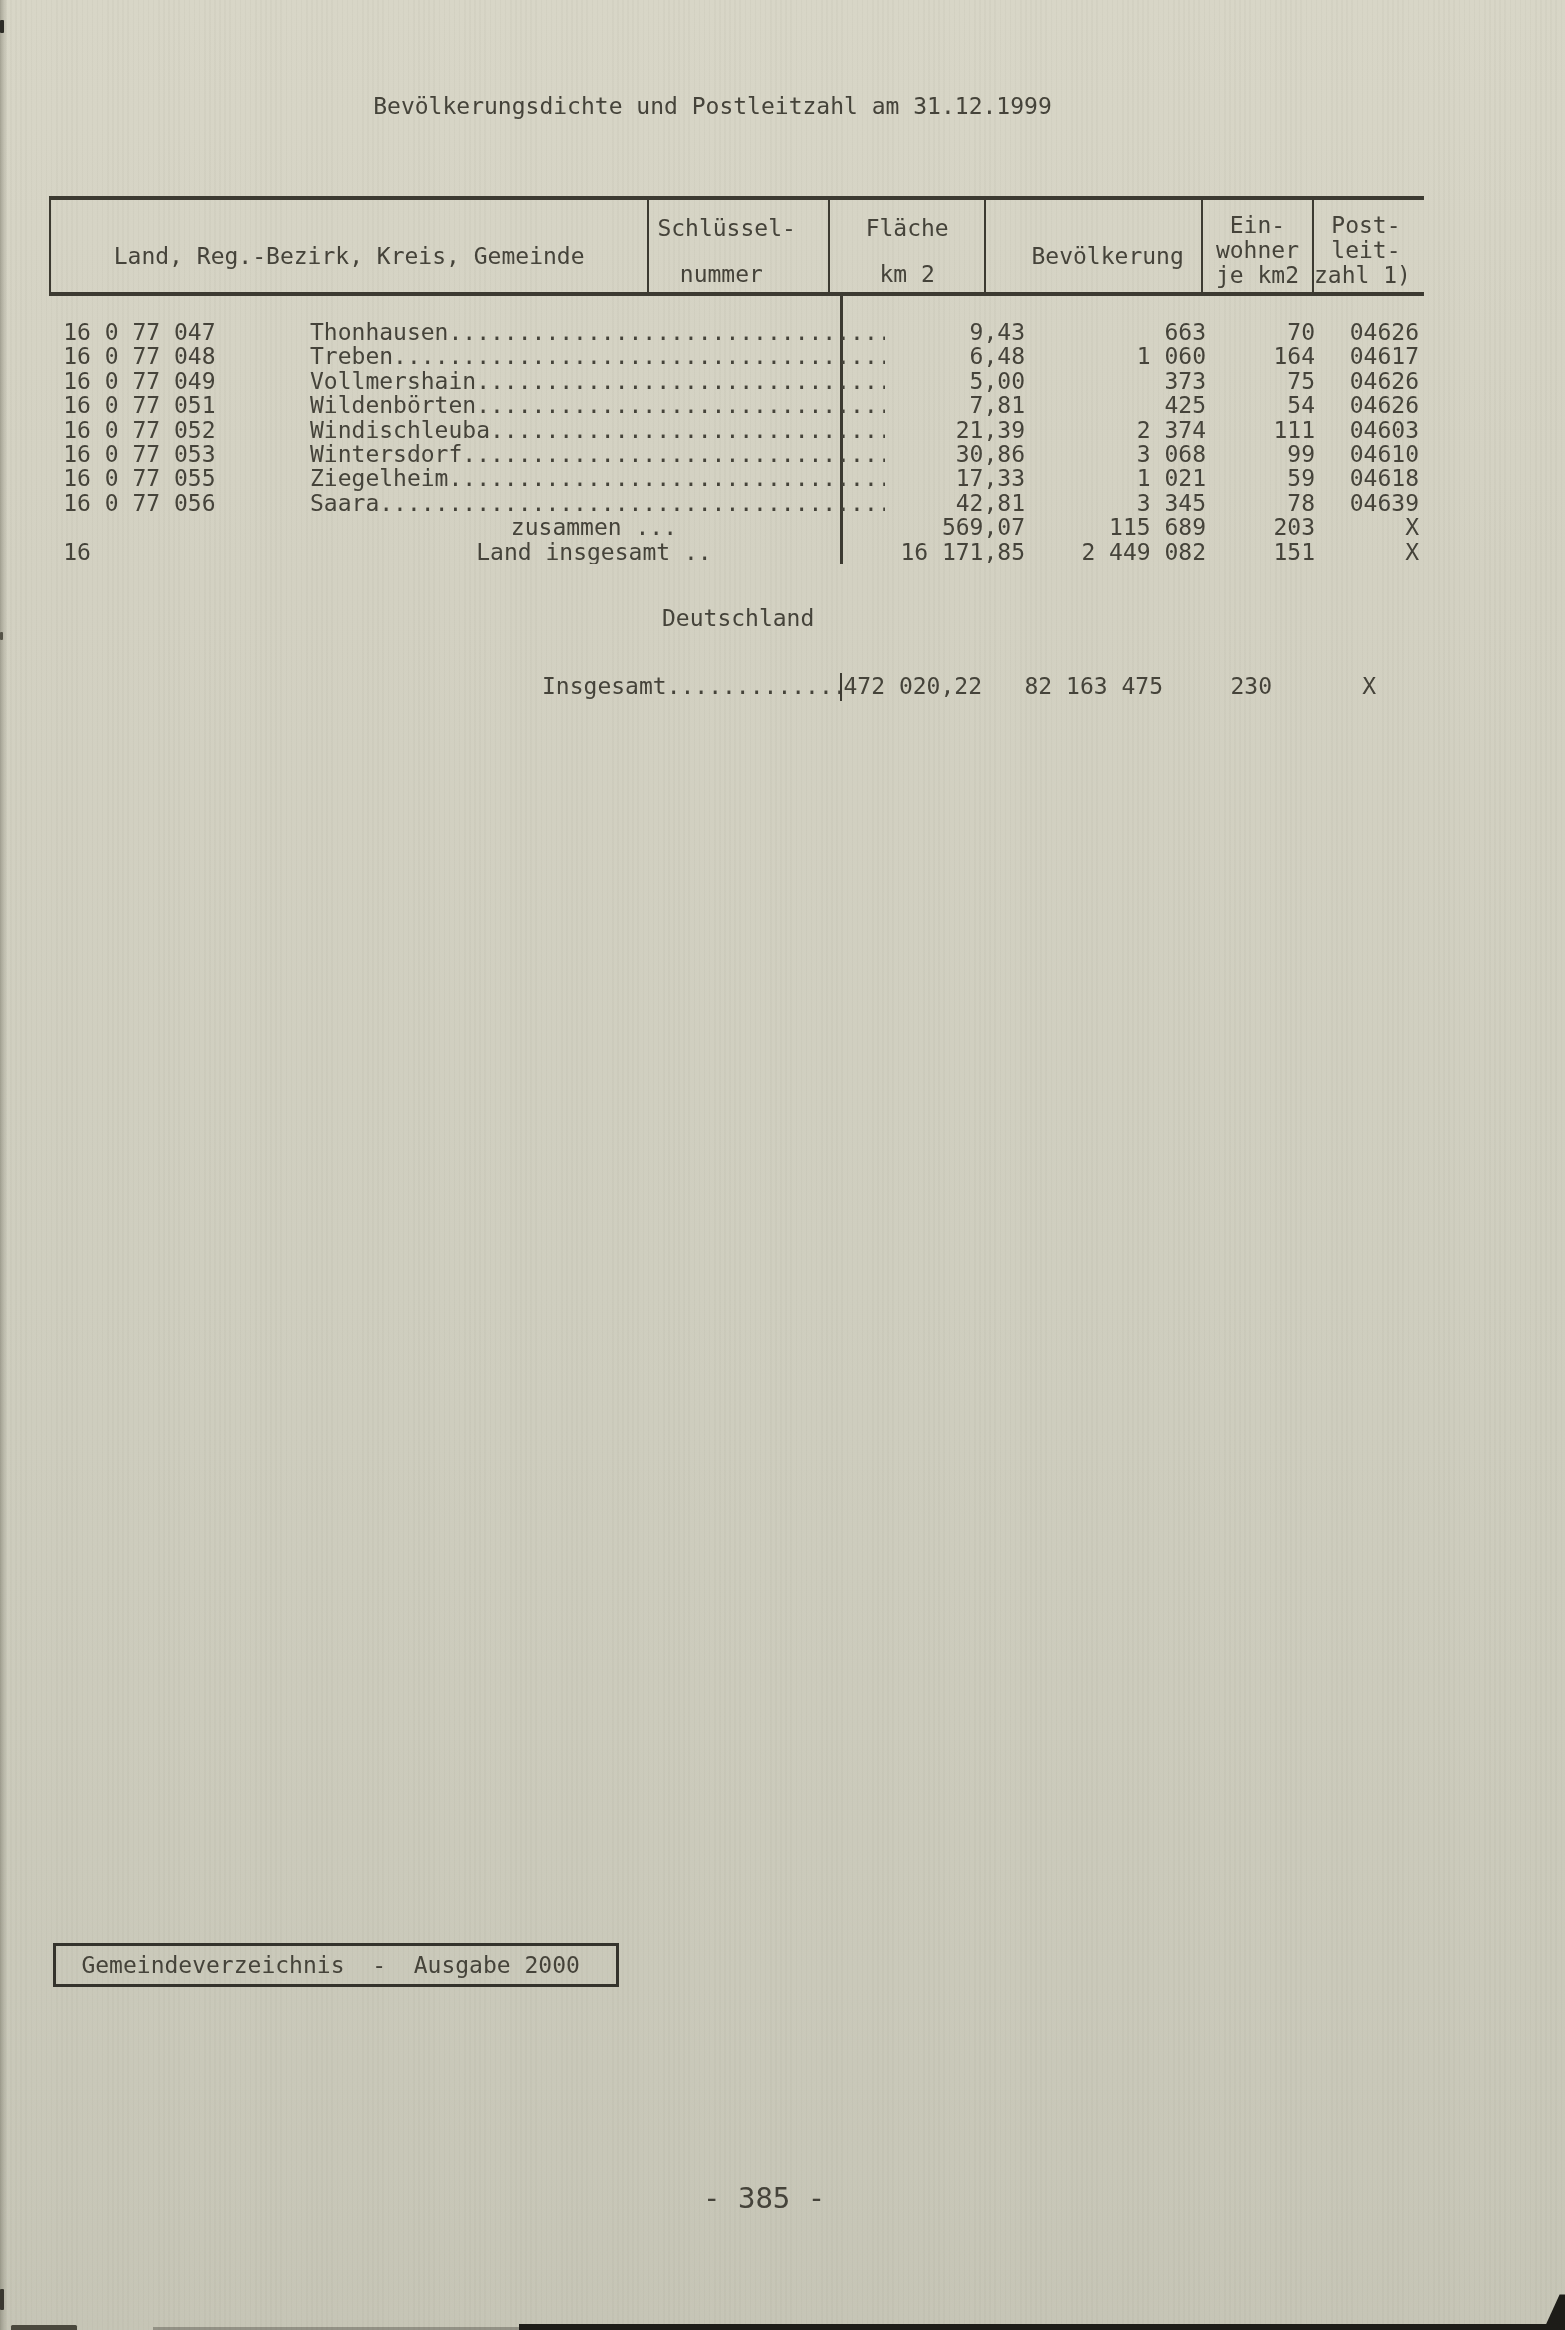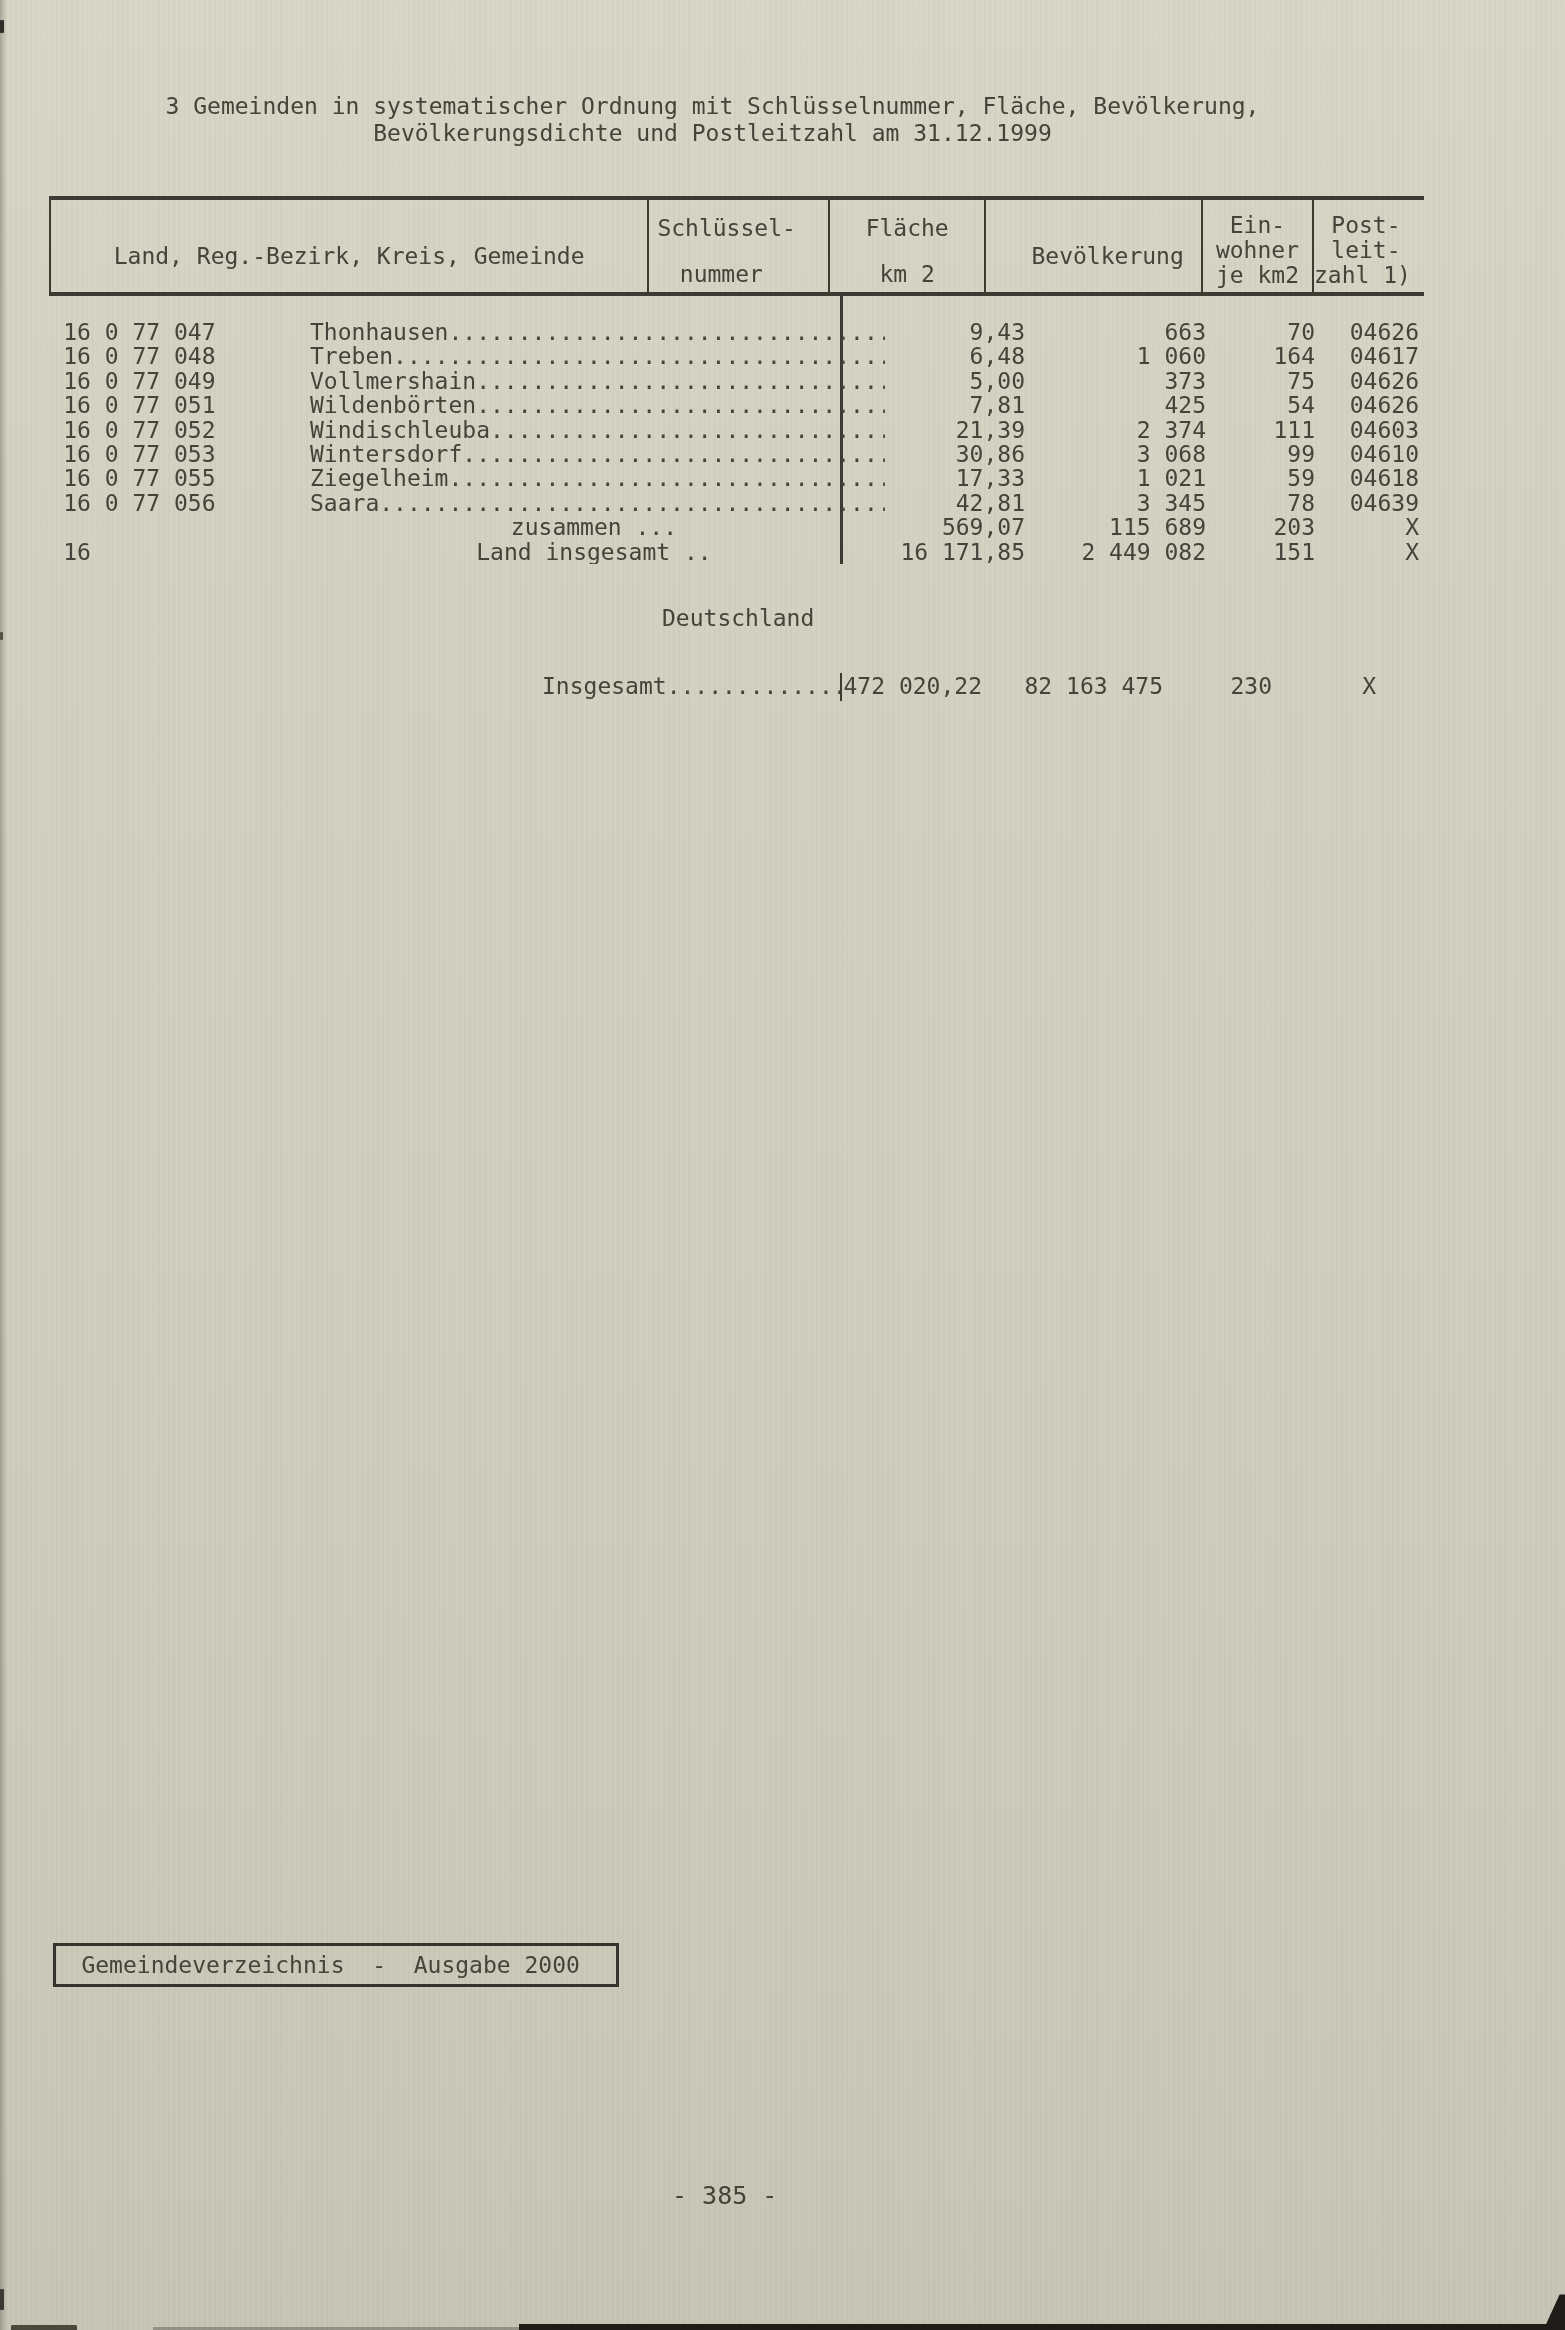--- a/index.html
+++ b/index.html
@@ -48,38 +48,37 @@
   .irow{position:absolute;left:542px;top:673px;display:flex;height:27.5px;line-height:27.5px;font-size:23px;}
   .ilabel{width:300px;display:flex;border-right:2.5px solid #3c3a31;box-sizing:border-box;}
   .ilabel .dots{flex:1;overflow:hidden;white-space:pre;}
   
   .fbox{
     position:absolute;left:53px;top:1943px;width:566px;height:44px;
     border:3.6px solid #34332c;box-sizing:border-box;
     display:flex;align-items:center;padding-left:25.4px;
     font-size:23px;white-space:pre;
   }
-  .pageno{position:absolute;left:672px;top:2181px;font-size:25px;white-space:pre;}
+  .pageno{position:absolute;left:703px;top:2181px;font-size:29px;white-space:pre;}
   
   .ledge{position:absolute;left:0;top:0;width:7.1px;height:100%;background:linear-gradient(90deg,rgba(88,86,72,.38),rgba(88,86,72,0));}
   .speck1{position:absolute;left:0;top:20.4px;width:4.1px;height:12.2px;background:#2d2c26;border-radius:1px;}
   .speck2{position:absolute;left:0;top:632px;width:3.1px;height:8.1px;background:#555347;border-radius:1px;}
   .speck3{position:absolute;left:0;top:2289px;width:3.6px;height:21.4px;background:#3a3830;border-radius:1px;}
   .blobbl{position:absolute;left:11.2px;bottom:0;width:66px;height:4.6px;background:#4a483d;border-radius:1.5px 1.5px 0 0;}
   .bandthin{position:absolute;left:153px;bottom:0.5px;width:366px;height:2.5px;background:rgba(66,64,54,.38);}
   .bandthick{position:absolute;left:519px;right:0;bottom:0;height:6.1px;background:#1d1c18;}
   .wedge{position:absolute;right:0;bottom:5.1px;width:19.3px;height:30.5px;background:#1d1c18;clip-path:polygon(100% 0,100% 100%,0 100%,72% 0);}
 </style>
 </head>
 <body>
 
 <div class="page">
 
   <div class="title">
-    <div>3 Gemeinden in systematischer Ordnung mit Schlüsselnummer, Fläche, Bevölkerung,</div>
     <div>Bevölkerungsdichte und Postleitzahl am 31.12.1999</div>
   </div>
 
   <div class="thead">
     <div class="hc hc2">
       <div class="hl ctr" style="top:44px;">Land, Reg.-Bezirk, Kreis, Gemeinde</div>
     </div>
     <div class="hc hc1">
       <div class="hl" style="left:8.1px;top:16.3px;">Schlüssel-</div>
       <div class="hl" style="left:30.5px;top:62px;">nummer</div>

